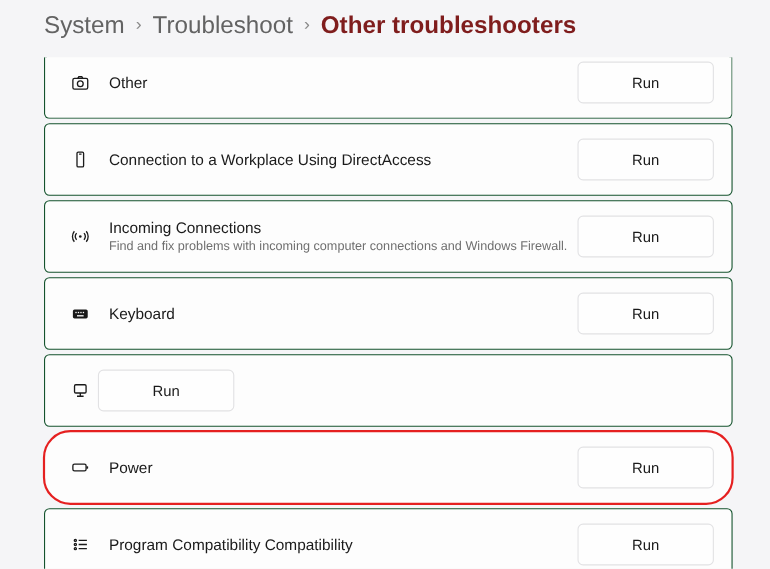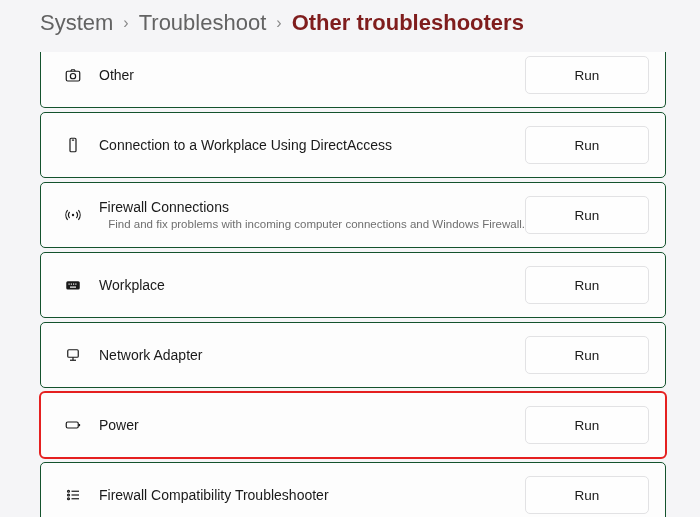--- a/index.html
+++ b/index.html
@@ -47,20 +47,21 @@
       border-top-left-radius: 0;
       border-top-right-radius: 0;
       border-top: none;
       min-height: 40px;
       padding-top: 4px;
     }
     .card.highlighted {
       outline: 2.5px solid #e52020;
       outline-offset: -1px;
       border-color: transparent;
+      border-radius: 24px;
     }
     .icon-slot {
       width: 32px;
       display: flex;
       justify-content: center;
       align-items: center;
       color: #1a1a1a;
       flex-shrink: 0;
     }
     .icon-slot svg { width: 18px; height: 18px; }
@@ -75,21 +76,20 @@
     .title {
       font-size: 14px;
       color: #1a1a1a;
       line-height: 1.3;
     }
     .desc {
       font-size: 11.5px;
       color: #6f6f6f;
       line-height: 1.3;
       margin-top: 1px;
-      text-align: right;
     }
     .run-btn {
       background: #fefefe;
       border: 1px solid #e2e2e4;
       border-radius: 5px;
       width: 124px;
       height: 38px;
       font-size: 13.5px;
       font-family: inherit;
       color: #1a1a1a;
@@ -141,53 +141,50 @@
     <div class="icon-slot">
       <svg viewBox="0 0 24 24" fill="none" stroke="currentColor" stroke-width="1.6">
           <circle cx="12" cy="12" r="1.6" fill="currentColor" stroke="none"></circle>
           <path d="M7.5 8a6.3 6.3 0 0 0 0 8"></path>
           <path d="M16.5 8a6.3 6.3 0 0 1 0 8"></path>
           <path d="M4.8 5.6a10 10 0 0 0 0 12.8"></path>
           <path d="M19.2 5.6a10 10 0 0 1 0 12.8"></path>
         </svg>
     </div>
     <div class="text-slot">
-      <span class="title">Firewall Connections</span>
+      <span class="title">Incoming Connections</span>
       <span class="desc">Find and fix problems with incoming computer connections and Windows Firewall.</span>
     </div>
     <button class="run-btn">Run</button>
   </div>
 
   <div class="card">
     <div class="icon-slot">
       <svg viewBox="0 0 24 24" fill="currentColor">
           <rect x="3" y="7" width="18" height="11" rx="2"></rect>
           <rect x="6" y="10" width="1.6" height="1.6" fill="#fdfdfd"></rect>
           <rect x="9" y="10" width="1.6" height="1.6" fill="#fdfdfd"></rect>
           <rect x="12" y="10" width="1.6" height="1.6" fill="#fdfdfd"></rect>
           <rect x="15" y="10" width="1.6" height="1.6" fill="#fdfdfd"></rect>
           <rect x="8" y="14" width="8" height="1.6" fill="#fdfdfd"></rect>
         </svg>
     </div>
     <div class="text-slot">
-      <span class="title">Workplace</span>
+      <span class="title">Keyboard</span>
     </div>
     <button class="run-btn">Run</button>
   </div>
 
   <div class="card">
     <div class="icon-slot">
       <svg viewBox="0 0 24 24" fill="none" stroke="currentColor" stroke-width="1.6">
           <rect x="5" y="5" width="14" height="10" rx="1.5"></rect>
           <line x1="12" y1="15" x2="12" y2="19"></line>
           <line x1="8" y1="19" x2="16" y2="19"></line>
         </svg>
-    </div>
-    <div class="text-slot">
-      <span class="title">Network Adapter</span>
     </div>
     <button class="run-btn">Run</button>
   </div>
 
   <div class="card highlighted">
     <div class="icon-slot">
       <svg viewBox="0 0 24 24" fill="none" stroke="currentColor" stroke-width="1.6">
           <rect x="3" y="8" width="16" height="8" rx="2"></rect>
           <rect x="19.5" y="10.5" width="2" height="3" rx="0.6" fill="currentColor" stroke="none"></rect>
         </svg>
@@ -203,18 +200,18 @@
       <svg viewBox="0 0 24 24" fill="none" stroke="currentColor" stroke-width="1.6">
           <circle cx="6" cy="7" r="1.3"></circle>
           <line x1="10" y1="7" x2="20" y2="7"></line>
           <circle cx="6" cy="12" r="1.3"></circle>
           <line x1="10" y1="12" x2="20" y2="12"></line>
           <circle cx="6" cy="17" r="1.3"></circle>
           <line x1="10" y1="17" x2="20" y2="17"></line>
         </svg>
     </div>
     <div class="text-slot">
-      <span class="title">Firewall Compatibility Troubleshooter</span>
+      <span class="title">Program Compatibility Compatibility</span>
     </div>
     <button class="run-btn">Run</button>
   </div>
 
 </div>
 
 </body></html>

